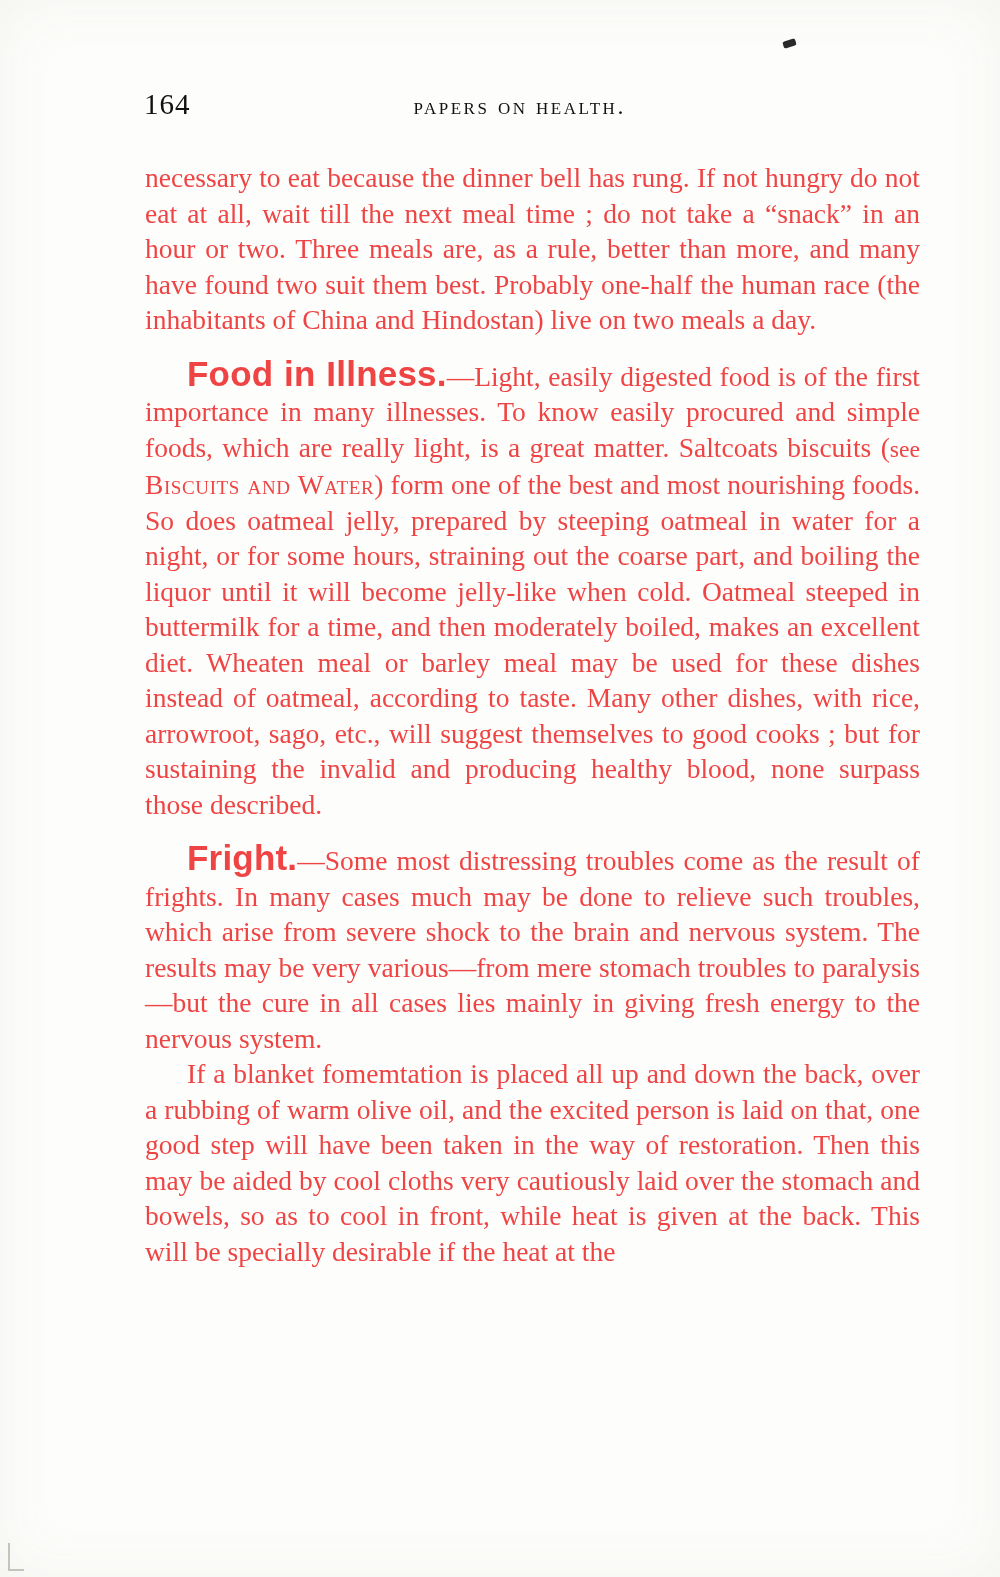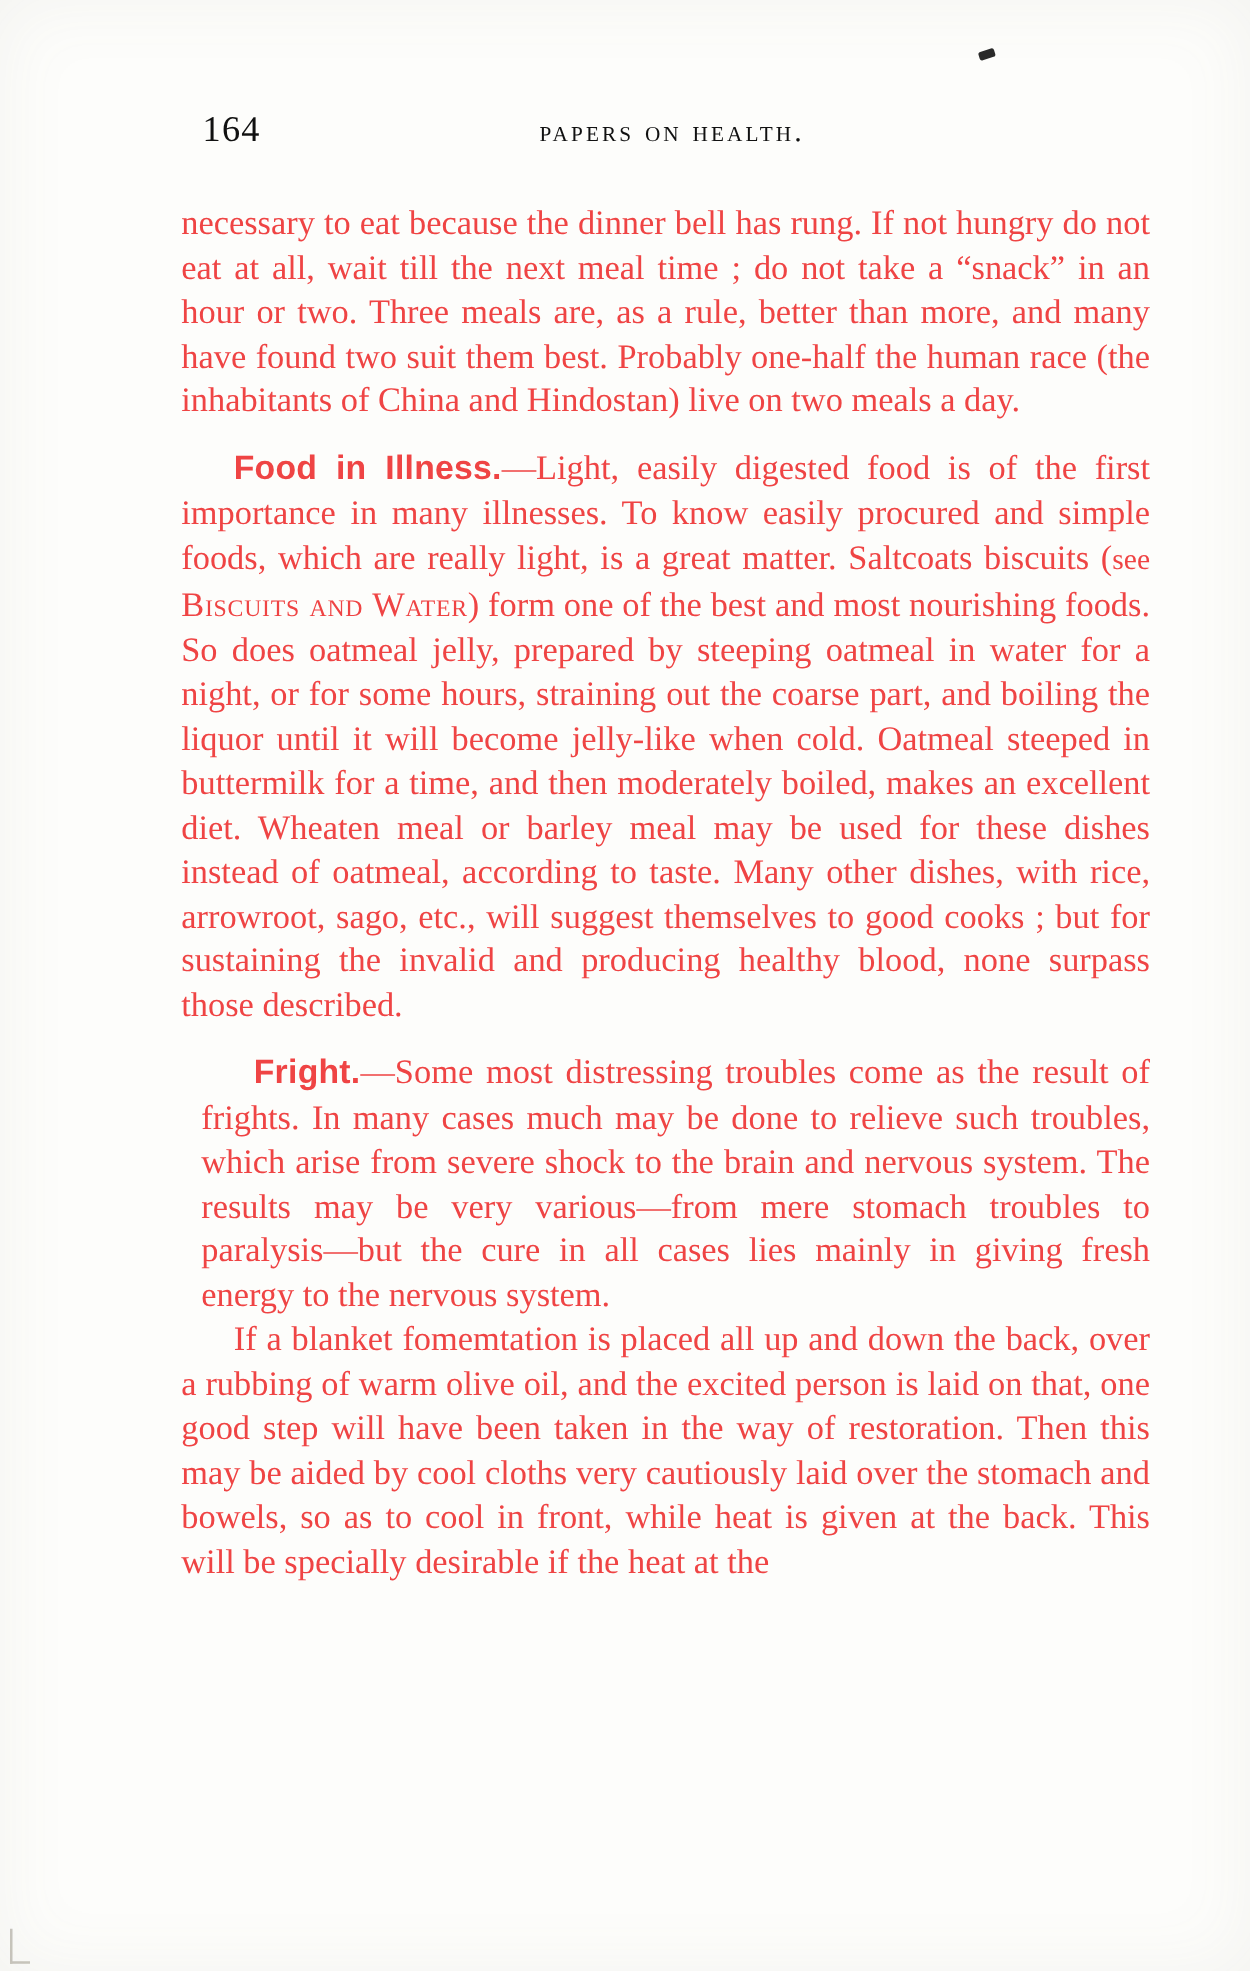--- a/index.html
+++ b/index.html
@@ -44,21 +44,21 @@
     left: 783px;
     width: 13px;
     height: 7px;
     background: #2a2a2a;
     transform: rotate(-18deg);
     border-radius: 2px;
   }
   .header {
     position: absolute;
     top: 88px;
-    left: 162px;
+    left: 144px;
     width: 775px;
     display: flex;
     align-items: baseline;
   }
   .folio {
     font-size: 29px;
     letter-spacing: 1px;
     font-family: "Liberation Serif", serif;
     color: #111;
   }
@@ -81,29 +81,28 @@
   p.para {
     margin: 0 0 18px 0;
     font-size: 27.5px;
     line-height: 35.5px;
     text-align: justify;
     text-justify: inter-word;
     color: #ef4444;
   }
   p.para.tight {
     margin-bottom: 0;
-    margin-left: 16px;
   }
   p.indent {
     text-indent: 42px;
   }
   .run-head-bold {
     font-family: "Liberation Sans", sans-serif;
     font-weight: bold;
-    font-size: 27px;
+    font-size: 35px;
     letter-spacing: .2px;
   }
   .smallcaps {
     font-variant: small-caps;
     letter-spacing: .6px;
   }
   .italic { font-size: .86em; }
 </style>
 </head>
 <body>

